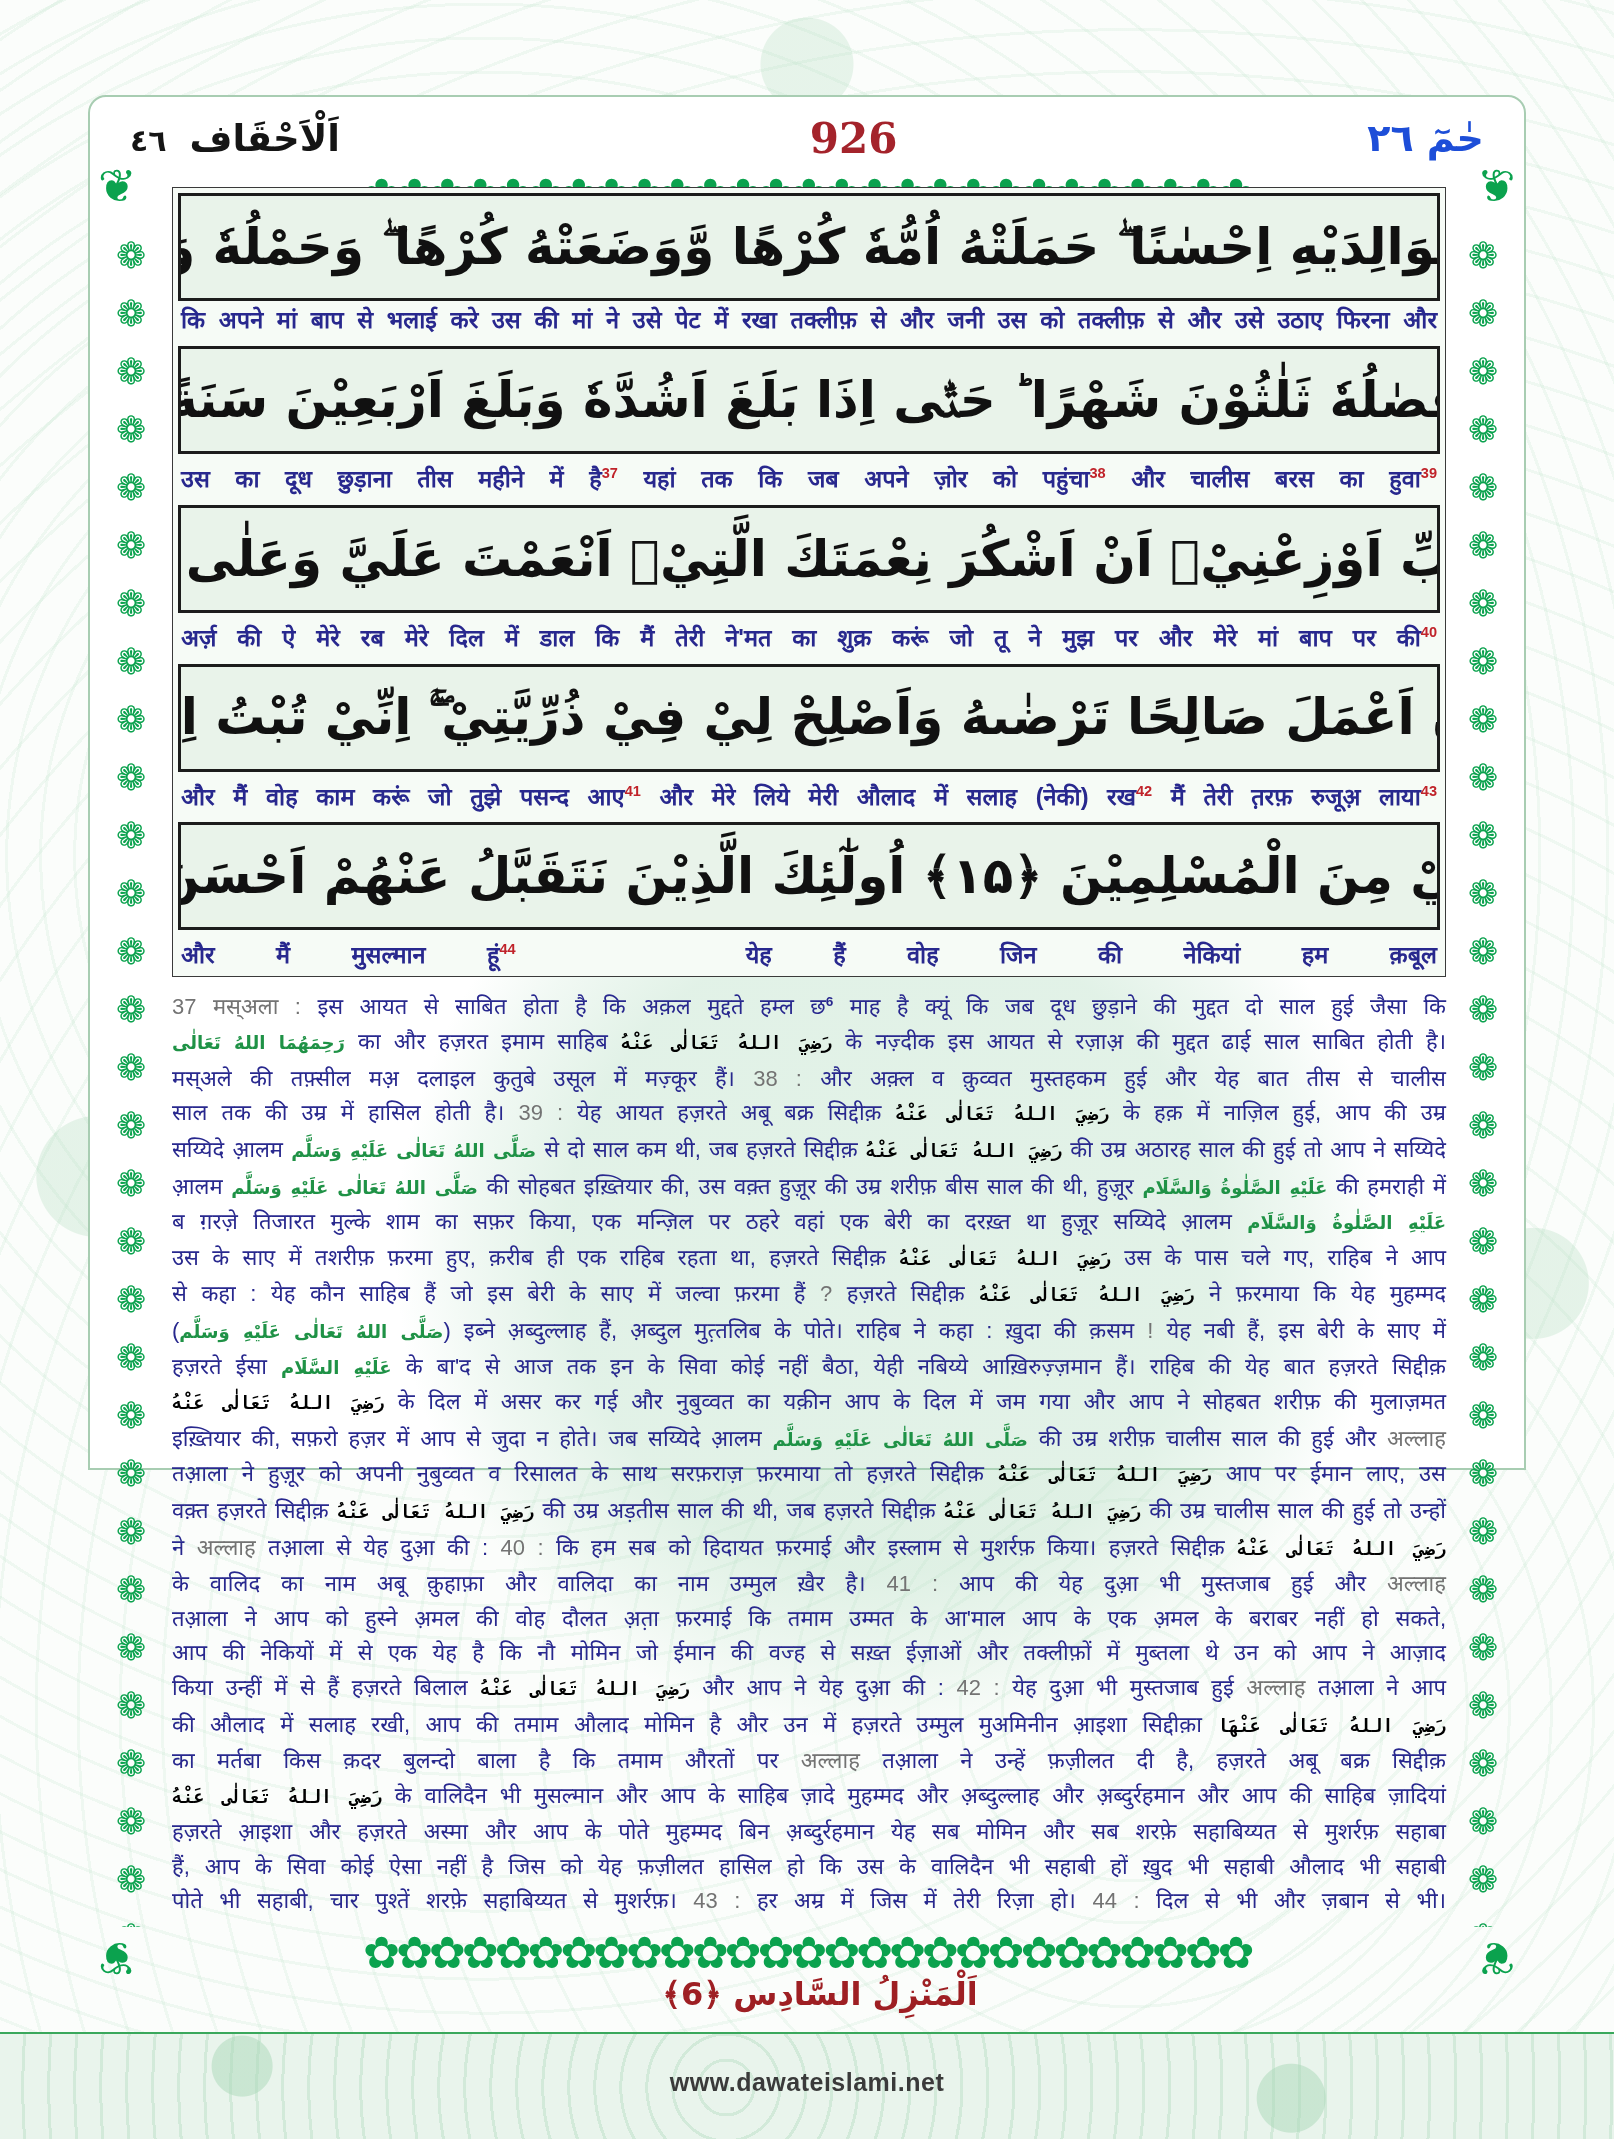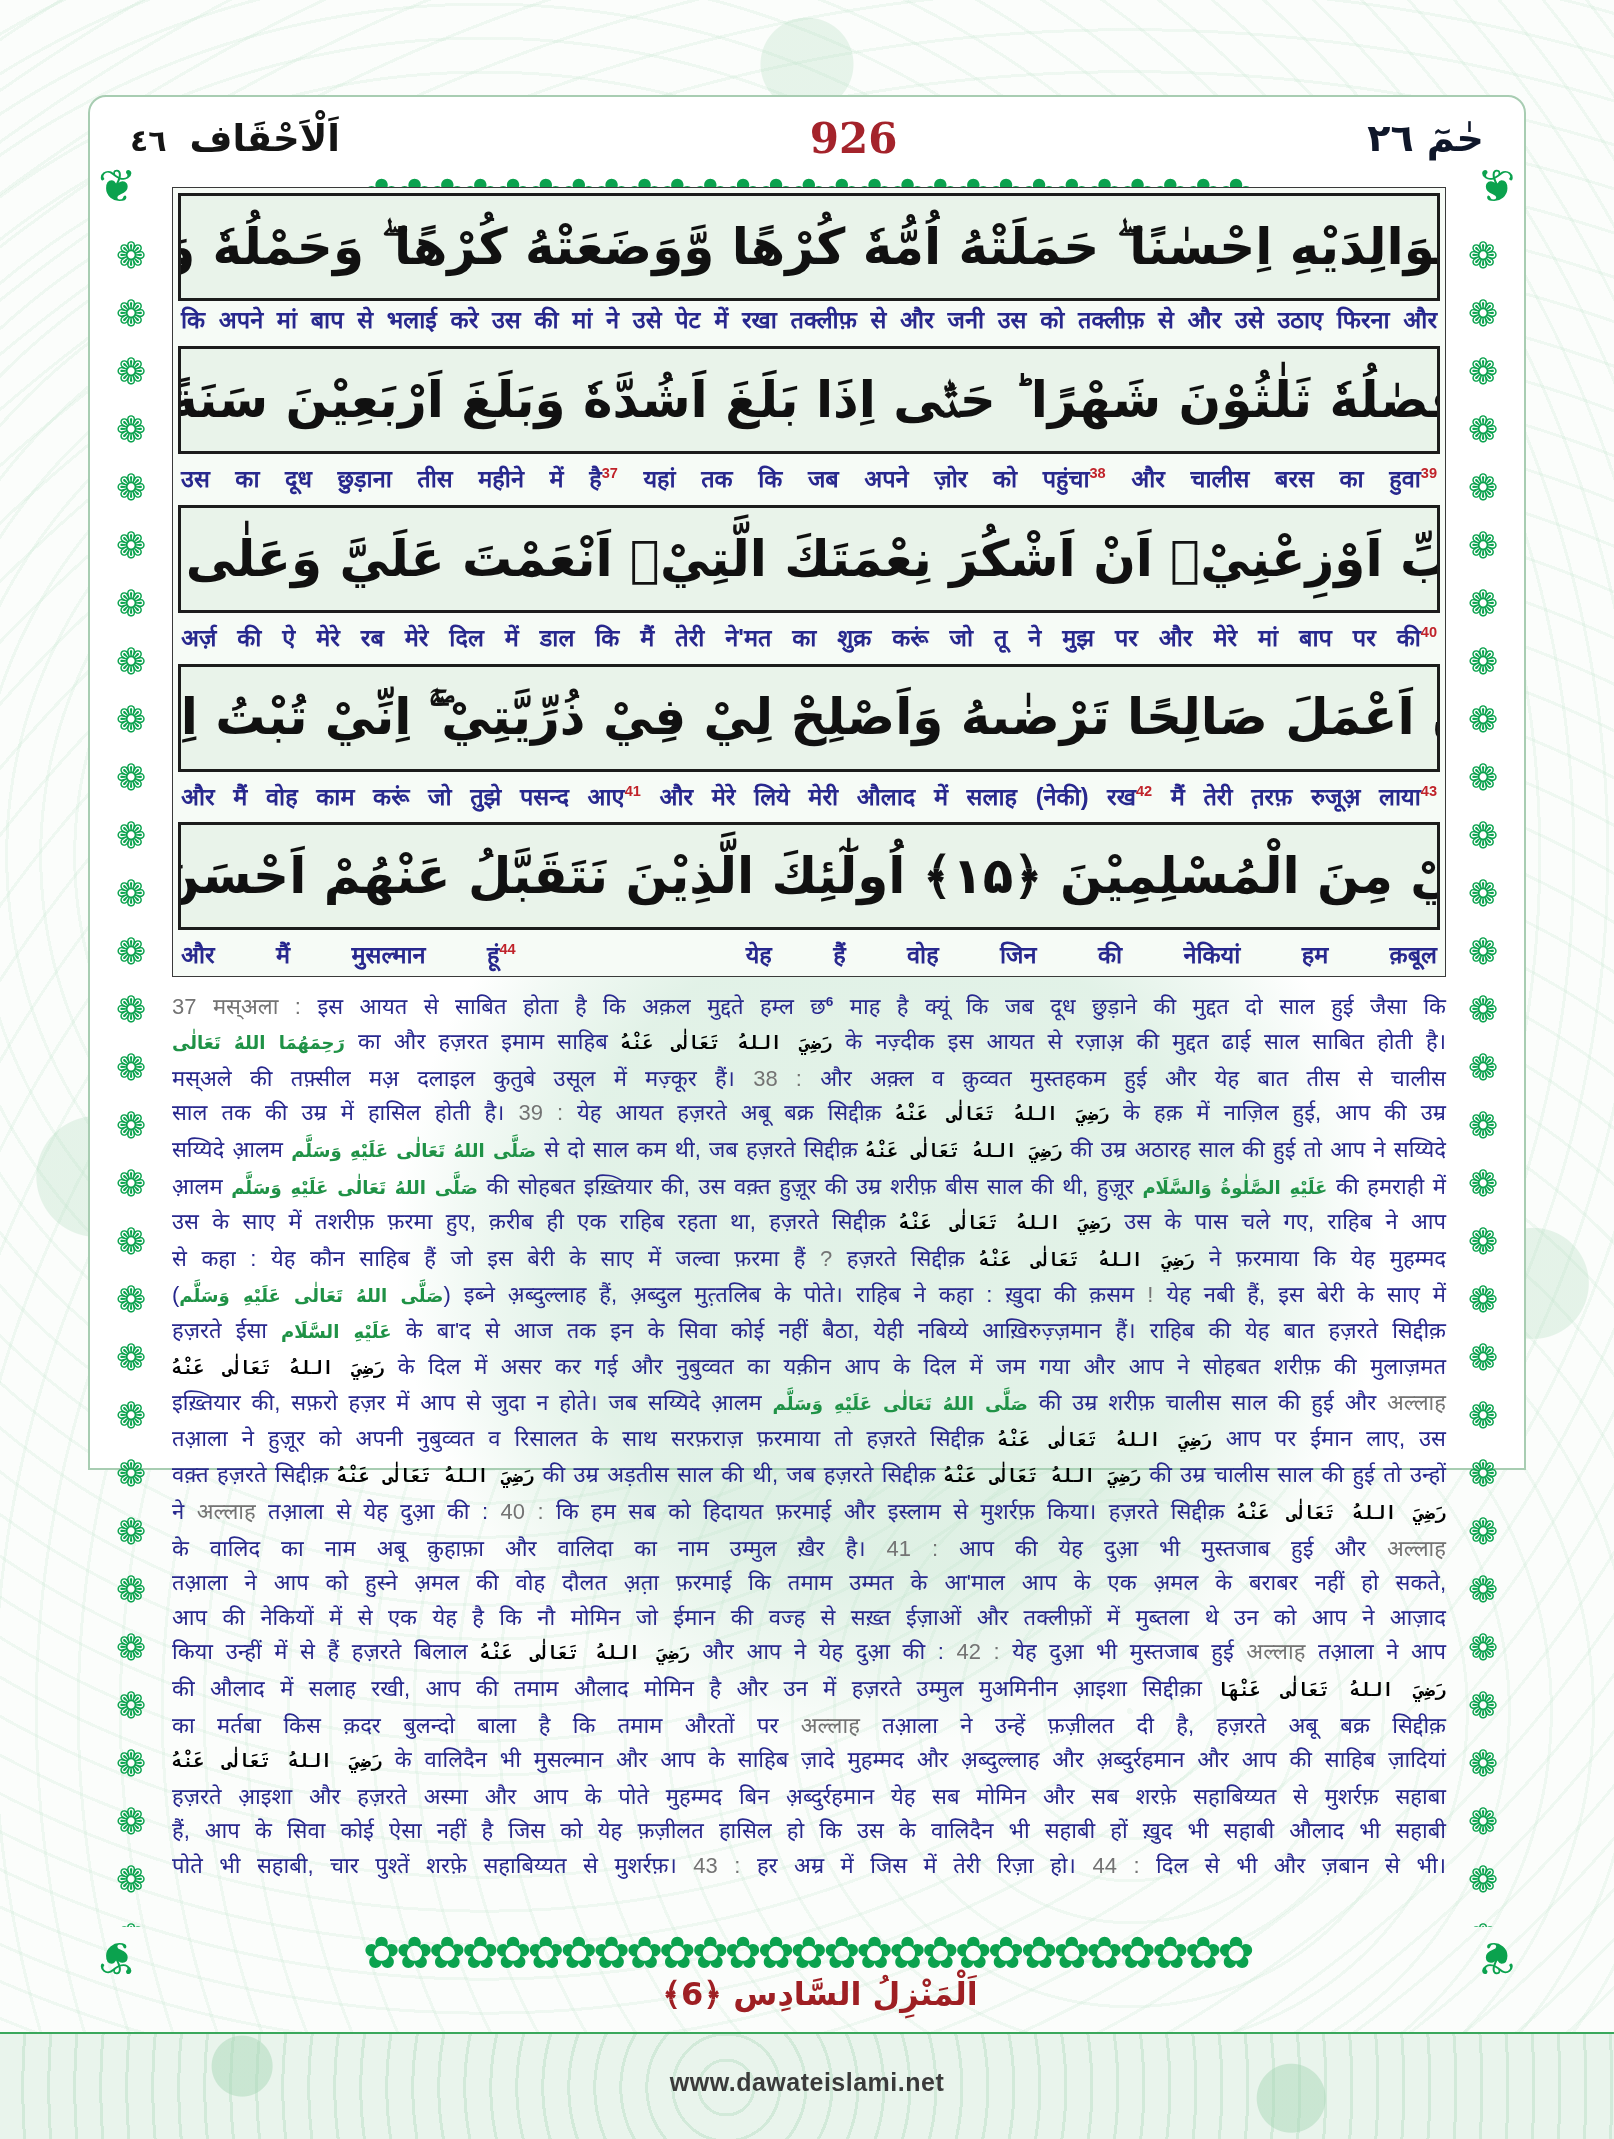--- a/index.html
+++ b/index.html
@@ -31,21 +31,21 @@
     background:radial-gradient(circle at 50% 50%, rgba(178,220,192,.30) 0 44%, transparent 66%);
     pointer-events:none;
   }
   .hdr{
     position:absolute;left:40px;right:40px;top:6px;height:70px;
     display:flex;align-items:center;justify-content:space-between;
   }
   .surah-title{font-family:"DejaVu Sans",sans-serif;font-weight:bold;color:#151515;font-size:37px;direction:rtl;}
   .surah-num{font-size:30px;margin-right:10px;}
   .page-num{font-family:"DejaVu Serif","Liberation Serif",serif;font-weight:bold;color:#a4232b;font-size:42px;}
-  .juz-mark{font-family:"DejaVu Sans",sans-serif;font-weight:bold;color:#0f172a;font-size:38px;direction:rtl;}
+  .juz-mark{font-family:"DejaVu Sans",sans-serif;font-weight:bold;color:#1d4ed8;font-size:38px;direction:rtl;}
   .garland{
     position:absolute;left:26px;right:26px;height:52px;overflow:hidden;white-space:nowrap;
     color:#0ba24e;font-size:44px;line-height:48px;text-align:center;letter-spacing:-4px;
   }
   .garland.top{top:74px;}
   .garland.bottom{top:1832px;}
   .corner-sprig{position:absolute;color:#0ba24e;font-size:46px;line-height:46px;}
   .sprig-tl{left:8px;top:66px;}
   .sprig-tr{right:8px;top:66px;transform:scaleX(-1);}
   .sprig-bl{left:8px;top:1838px;transform:scaleY(-1);}
@@ -203,20 +203,21 @@
         <div class="verse-box">وَاِنِّيْ مِنَ الْمُسْلِمِيْنَ ﴿۱۵﴾ اُولٰٓئِكَ الَّذِيْنَ نَتَقَبَّلُ عَنْهُمْ اَحْسَنَ مَا</div>
         <div class="verse-trans"><span class="seg-n">और मैं मुसल्मान हूं</span><span class="seg-sup">44</span><span class="seg-gap"></span><span class="seg-n">येह हैं वोह जिन की नेकियां हम क़बूल</span></div>
       </div>
     <div class="commentary" id="commentary">
         <div class="c-line"><span class="seg-r">37 मस्अला : </span><span class="seg-n">इस आयत से साबित होता है कि अक़ल मुद्दते हम्ल छ</span><span class="seg-supn">6</span><span class="seg-n"> माह है क्यूं कि जब दूध छुड़ाने की मुद्दत दो साल हुई जैसा कि</span></div>
         <div class="c-line"><span class="seg-g">رَحِمَهُمَا اللهُ تَعَالٰى</span><span class="seg-n"> का और हज़रत इमाम साहिब </span><span class="seg-ra">رَضِيَ اللهُ تَعَالٰى عَنْهُ</span><span class="seg-n"> के नज़्दीक इस आयत से रज़ाअ़ की मुद्दत ढाई साल साबित होती है।</span></div>
         <div class="c-line"><span class="seg-n">मस्अले की तफ़्सील मअ़ दलाइल कुतुबे उसूल में मज़्कूर हैं। </span><span class="seg-r">38 :</span><span class="seg-n"> और अक़्ल व क़ुव्वत मुस्तहकम हुई और येह बात तीस से चालीस</span></div>
         <div class="c-line"><span class="seg-n">साल तक की उम्र में हासिल होती है। </span><span class="seg-r">39 :</span><span class="seg-n"> येह आयत हज़रते अबू बक्र सिद्दीक़ </span><span class="seg-ra">رَضِيَ اللهُ تَعَالٰى عَنْهُ</span><span class="seg-n"> के हक़ में नाज़िल हुई, आप की उम्र</span></div>
         <div class="c-line"><span class="seg-n">सय्यिदे आ़लम </span><span class="seg-g">صَلَّى اللهُ تَعَالٰى عَلَيْهِ وَسَلَّم</span><span class="seg-n"> से दो साल कम थी, जब हज़रते सिद्दीक़ </span><span class="seg-ra">رَضِيَ اللهُ تَعَالٰى عَنْهُ</span><span class="seg-n"> की उम्र अठारह साल की हुई तो आप ने सय्यिदे</span></div>
         <div class="c-line"><span class="seg-n">आ़लम </span><span class="seg-g">صَلَّى اللهُ تَعَالٰى عَلَيْهِ وَسَلَّم</span><span class="seg-n"> की सोहबत इख़्तियार की, उस वक़्त हुज़ूर की उम्र शरीफ़ बीस साल की थी, हुज़ूर </span><span class="seg-g">عَلَيْهِ الصَّلٰوةُ وَالسَّلَام</span><span class="seg-n"> की हमराही में</span></div>
+        <div class="c-line"><span class="seg-n">ब ग़रज़े तिजारत मुल्के शाम का सफ़र किया, एक मन्ज़िल पर ठहरे वहां एक बेरी का दरख़्त था हुज़ूर सय्यिदे आ़लम </span><span class="seg-g">عَلَيْهِ الصَّلٰوةُ وَالسَّلَام</span></div>
         <div class="c-line"><span class="seg-n">उस के साए में तशरीफ़ फ़रमा हुए, क़रीब ही एक राहिब रहता था, हज़रते सिद्दीक़ </span><span class="seg-ra">رَضِيَ اللهُ تَعَالٰى عَنْهُ</span><span class="seg-n"> उस के पास चले गए, राहिब ने आप</span></div>
         <div class="c-line"><span class="seg-n">से कहा : येह कौन साहिब हैं जो इस बेरी के साए में जल्वा फ़रमा हैं </span><span class="seg-r">?</span><span class="seg-n"> हज़रते सिद्दीक़ </span><span class="seg-ra">رَضِيَ اللهُ تَعَالٰى عَنْهُ</span><span class="seg-n"> ने फ़रमाया कि येह मुहम्मद</span></div>
         <div class="c-line"><span class="seg-n">(</span><span class="seg-g">صَلَّى اللهُ تَعَالٰى عَلَيْهِ وَسَلَّم</span><span class="seg-n">) इब्ने अ़ब्दुल्लाह हैं, अ़ब्दुल मुत़्तलिब के पोते। राहिब ने कहा : ख़ुदा की क़सम </span><span class="seg-r">!</span><span class="seg-n"> येह नबी हैं, इस बेरी के साए में</span></div>
         <div class="c-line"><span class="seg-n">हज़रते ईसा </span><span class="seg-g">عَلَيْهِ السَّلَام</span><span class="seg-n"> के बा'द से आज तक इन के सिवा कोई नहीं बैठा, येही नबिय्ये आख़िरुज़्ज़मान हैं। राहिब की येह बात हज़रते सिद्दीक़</span></div>
         <div class="c-line"><span class="seg-ra">رَضِيَ اللهُ تَعَالٰى عَنْهُ</span><span class="seg-n"> के दिल में असर कर गई और नुबुव्वत का यक़ीन आप के दिल में जम गया और आप ने सोहबत शरीफ़ की मुलाज़मत</span></div>
         <div class="c-line"><span class="seg-n">इख़्तियार की, सफ़रो हज़र में आप से जुदा न होते। जब सय्यिदे आ़लम </span><span class="seg-g">صَلَّى اللهُ تَعَالٰى عَلَيْهِ وَسَلَّم</span><span class="seg-n"> की उम्र शरीफ़ चालीस साल की हुई और </span><span class="seg-r">अल्लाह</span></div>
         <div class="c-line"><span class="seg-n">तआ़ला ने हुज़ूर को अपनी नुबुव्वत व रिसालत के साथ सरफ़राज़ फ़रमाया तो हज़रते सिद्दीक़ </span><span class="seg-ra">رَضِيَ اللهُ تَعَالٰى عَنْهُ</span><span class="seg-n"> आप पर ईमान लाए, उस</span></div>
         <div class="c-line"><span class="seg-n">वक़्त हज़रते सिद्दीक़ </span><span class="seg-ra">رَضِيَ اللهُ تَعَالٰى عَنْهُ</span><span class="seg-n"> की उम्र अड़तीस साल की थी, जब हज़रते सिद्दीक़ </span><span class="seg-ra">رَضِيَ اللهُ تَعَالٰى عَنْهُ</span><span class="seg-n"> की उम्र चालीस साल की हुई तो उन्हों</span></div>
         <div class="c-line"><span class="seg-n">ने </span><span class="seg-r">अल्लाह</span><span class="seg-n"> तआ़ला से येह दुआ़ की : </span><span class="seg-r">40 :</span><span class="seg-n"> कि हम सब को हिदायत फ़रमाई और इस्लाम से मुशर्रफ़ किया। हज़रते सिद्दीक़ </span><span class="seg-ra">رَضِيَ اللهُ تَعَالٰى عَنْهُ</span></div>
         <div class="c-line"><span class="seg-n">के वालिद का नाम अबू क़ुहाफ़ा और वालिदा का नाम उम्मुल ख़ैर है। </span><span class="seg-r">41 :</span><span class="seg-n"> आप की येह दुआ़ भी मुस्तजाब हुई और </span><span class="seg-r">अल्लाह</span></div>

